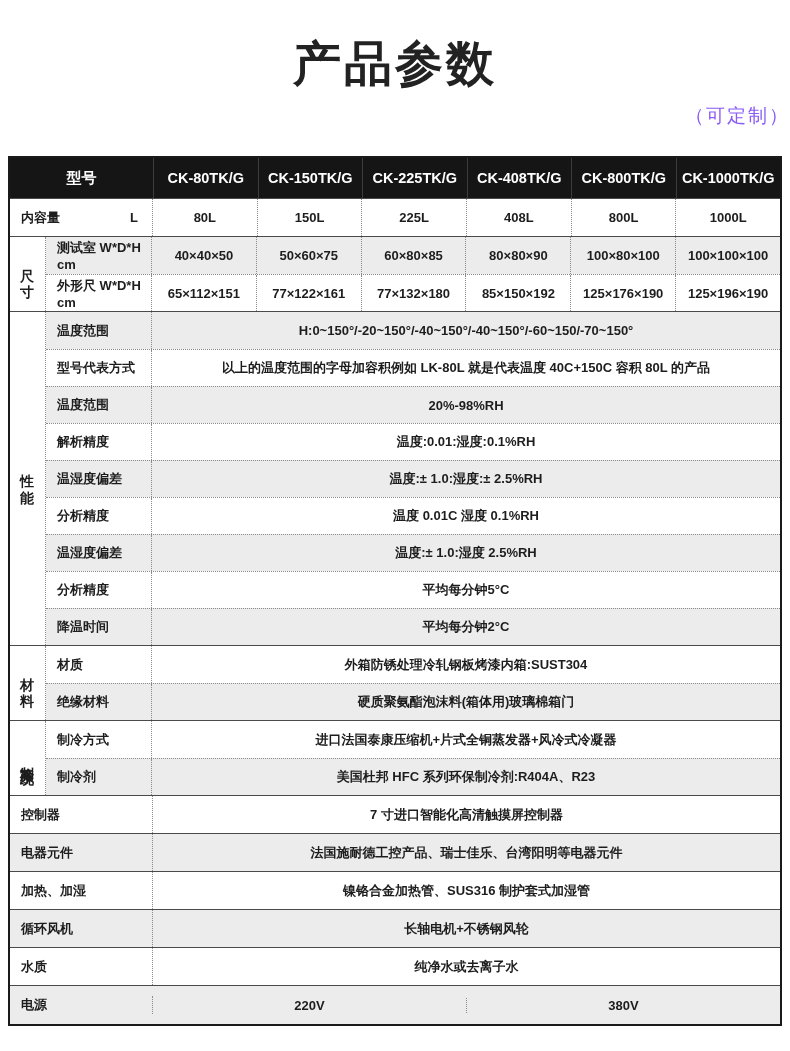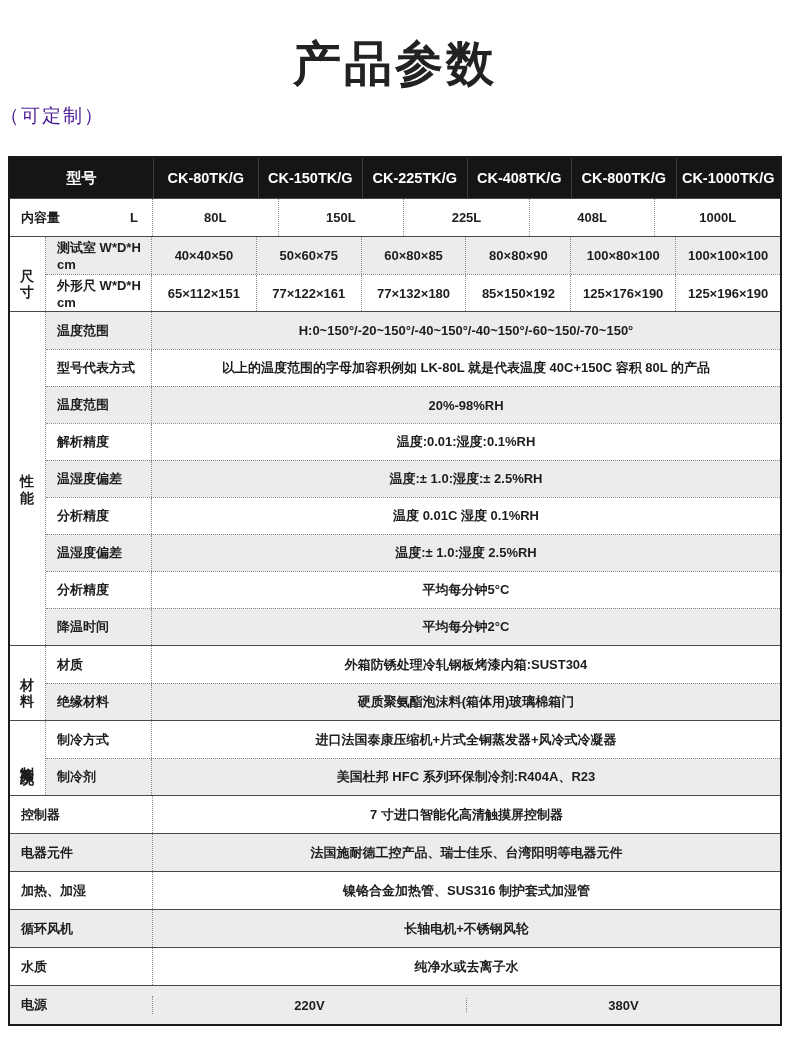--- a/index.html
+++ b/index.html
@@ -11,22 +11,22 @@
   html,body{margin:0;padding:0;}
   body{
     width:790px;height:1051px;overflow:hidden;background:#ffffff;
     font-family:"Liberation Sans","DejaVu Sans",sans-serif;color:var(--text);
   }
   .page-title{
     margin:38px 0 0 0;text-align:center;font-size:48px;line-height:52px;
     font-weight:800;letter-spacing:3px;color:#222;
   }
   .page-subtitle{
-    margin-top:14px;text-align:left;font-size:19px;line-height:24px;
-    font-weight:500;letter-spacing:2px;color:#4c1d95;
+    margin-top:14px;text-align:right;font-size:19px;line-height:24px;
+    font-weight:500;letter-spacing:2px;color:#8b5cf6;
   }
   .spec-table{
     margin:28px 8px 0 8px;width:774px;border:2px solid #1a1a1a;background:#fff;
   }
   
   .thead{
     display:flex;background:var(--header-bg);color:#fff;height:40px;align-items:stretch;
   }
   .thead .hlabel{
     width:143px;display:flex;align-items:center;justify-content:center;
@@ -103,20 +103,21 @@
     <div class="trow">
       <div class="cell-label-wide">
         <span>内容量</span>
         <span>L</span>
       </div>
       <div class="vals">
         <div class="vcell">80L</div>
         <div class="vcell">150L</div>
         <div class="vcell">225L</div>
         <div class="vcell">408L</div>
+        <div class="vcell">800L</div>
         <div class="vcell">1000L</div>
       </div>
     </div>
   </div>
 
   <div class="section group-section">
     <div class="group-cell ls-wide">尺寸</div>
     <div class="group-rows">
       <div class="trow alt">
         <div class="cell-label">测试室 W*D*H cm</div>

